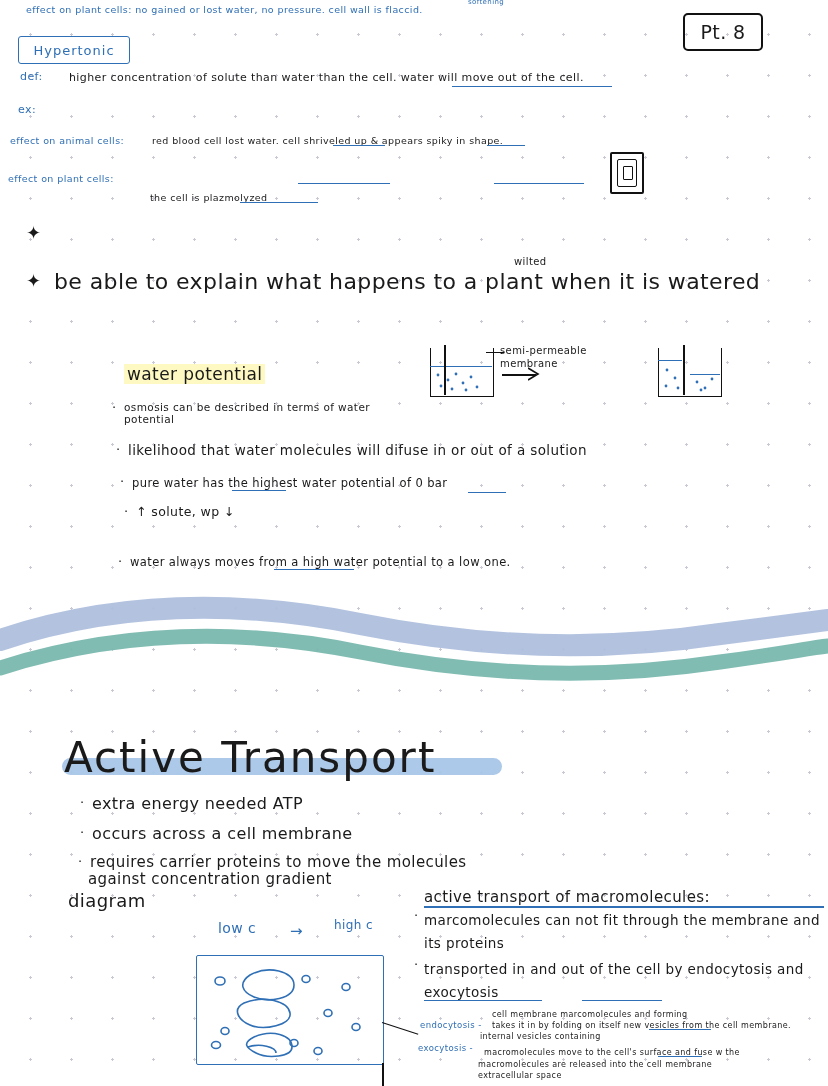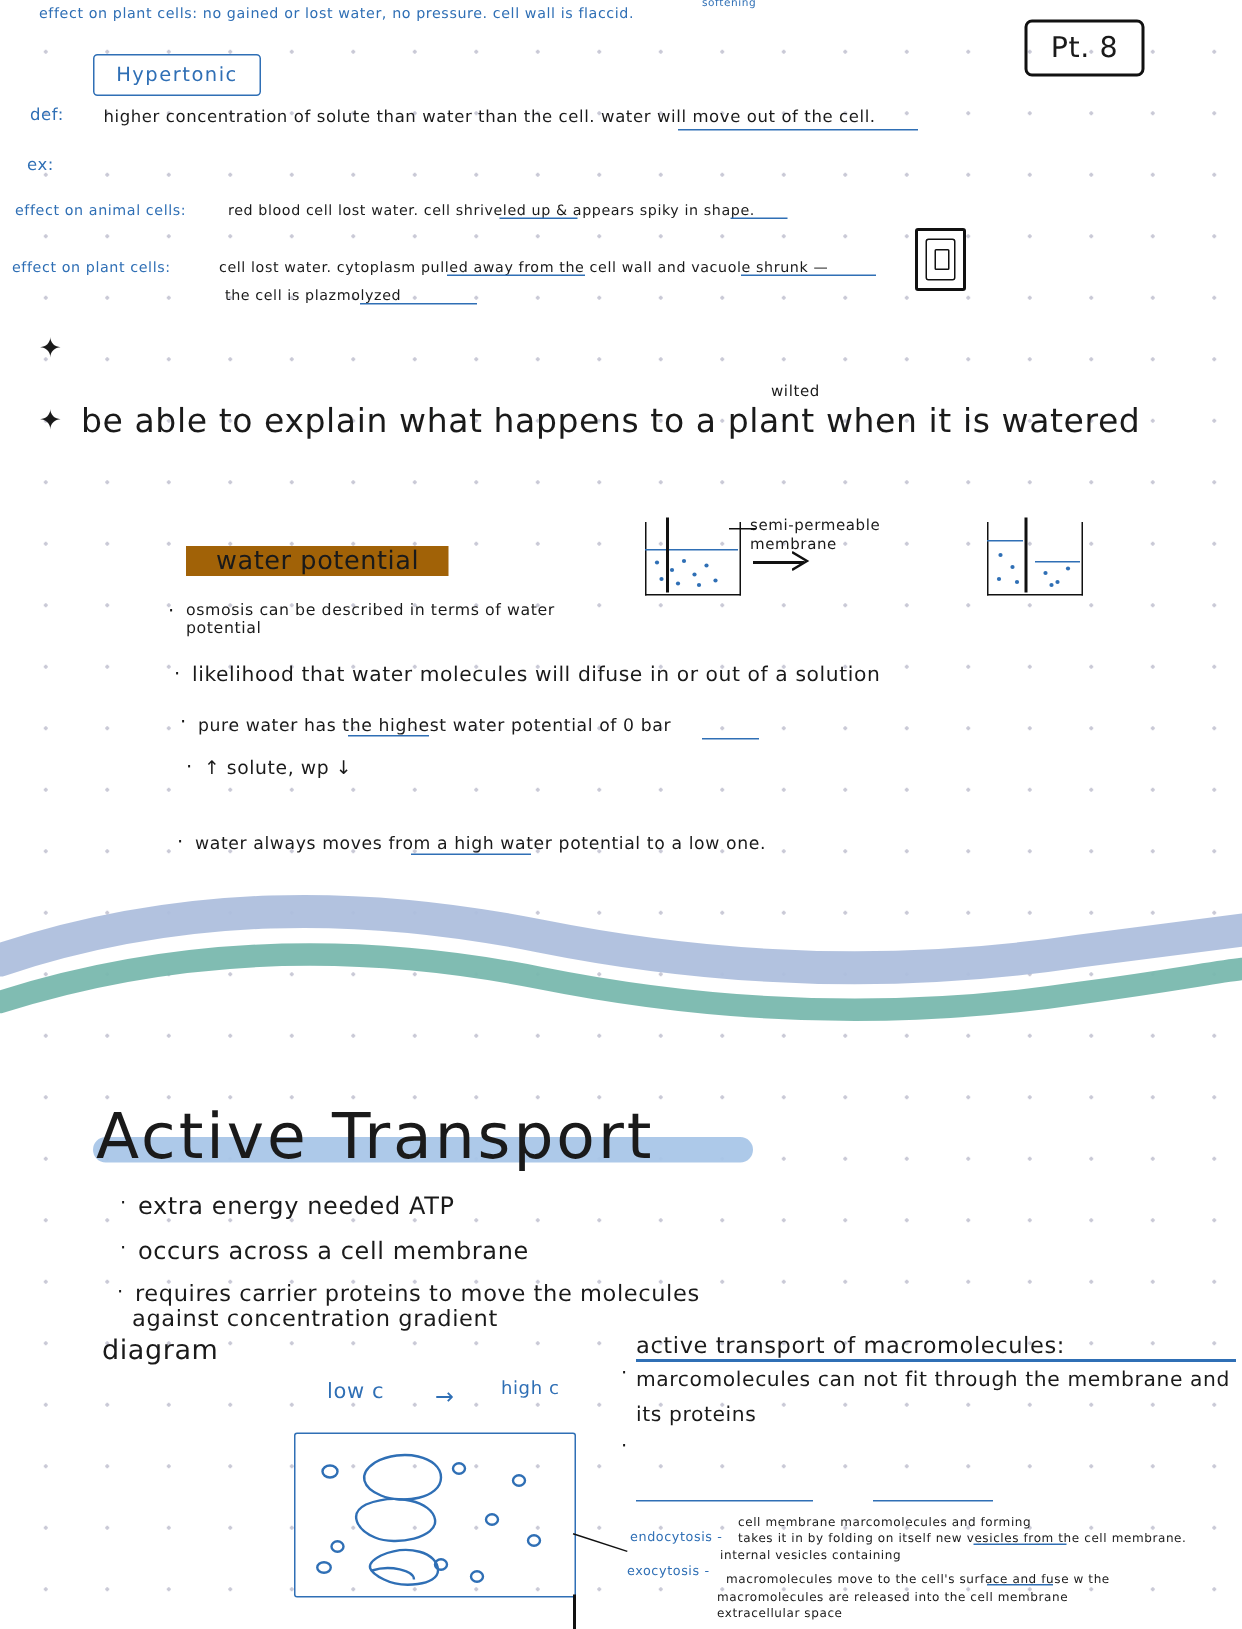--- a/index.html
+++ b/index.html
@@ -26,22 +26,22 @@
   .ink{color:#1a1a1a;}
 
   .tiny{font-size:9.5px;}
   .small{font-size:11px;}
   .med{font-size:13px;}
   .big{font-size:22px;}
   .huge{font-size:42px;}
 
   .abs{position:absolute;white-space:nowrap;}
   .hl-strong{
-    background:#a16207;
-    padding:0 20px;
+    background:#fef9c3;
+    padding:0 3px;
   }
 
   
   .at-hl{
     position:absolute;
     left:62px;top:758px;width:440px;height:17px;
     background:#a9c6e8;
     border-radius:9px;
     opacity:.95;
   }
@@ -73,21 +73,21 @@
   .ptbox{
     position:absolute;left:683px;top:13px;width:76px;height:34px;
     border:2.2px solid #111;border-radius:5px;
     display:flex;align-items:center;justify-content:center;
     font-size:19px;
   }
   .hyperbox{
     position:absolute;left:18px;top:36px;width:110px;height:26px;
     border:1.6px solid #2f6fb5;border-radius:3px;
     display:flex;align-items:center;justify-content:center;
-    font-size:13px;letter-spacing:1px;margin-left:44px;
+    font-size:13px;letter-spacing:1px;
   }
   .star{font-size:18px;}
   .dot{font-size:13px;}
 </style>
 </head>
 <body>
 
 <div class="paper"></div>
 
 <div class="layer">
@@ -123,23 +123,20 @@
     <span>effect on animal cells:</span>
   </div>
   <div class="abs hw ink tiny" style="left:152px;top:135px;">
     <span>red blood cell lost water. cell shriveled up &amp; appears spiky in shape.</span>
   </div>
   <div class="abs" style="left:333px;top:145px;width:52px;height:1.2px;background:#2f6fb5;"></div>
   <div class="abs" style="left:487px;top:145px;width:38px;height:1.2px;background:#2f6fb5;"></div>
 
   <div class="abs hw blue tiny" style="left:8px;top:173px;">
     <span>effect on plant cells:</span>
-  </div>
-  <div class="abs hw ink tiny" style="left:146px;top:173px;">
-    <span>cell lost water. cytoplasm pulled away from the cell wall and vacuole shrunk —</span>
   </div>
   <div class="abs" style="left:298px;top:183px;width:92px;height:1.2px;background:#2f6fb5;"></div>
   <div class="abs" style="left:494px;top:183px;width:90px;height:1.2px;background:#2f6fb5;"></div>
 
   <div class="abs hw ink tiny" style="left:150px;top:192px;">
     <span>the cell is plazmolyzed</span>
   </div>
   <div class="abs" style="left:240px;top:202px;width:78px;height:1.2px;background:#2f6fb5;"></div>
 
   <div class="plantcell"></div>
@@ -298,20 +295,23 @@
     <span>active transport of  macromolecules:</span>
   </div>
   <div class="abs" style="left:424px;top:906px;width:400px;height:1.6px;background:#2f6fb5;"></div>
 
   <div class="abs hw ink dot" style="left:414px;top:908px;">·</div>
   <div class="abs hw ink" style="left:424px;top:909px;font-size:13.5px;white-space:normal;width:404px;line-height:23px;">
     <span>marcomolecules can not fit through the membrane and its proteins</span>
   </div>
 
   <div class="abs hw ink dot" style="left:414px;top:957px;">·</div>
+  <div class="abs hw ink" style="left:424px;top:958px;font-size:13.5px;white-space:normal;width:400px;line-height:23px;">
+    <span>transported in and out of the cell by endocytosis and exocytosis</span>
+  </div>
   <div class="abs" style="left:424px;top:1000px;width:118px;height:1.4px;background:#2f6fb5;"></div>
   <div class="abs" style="left:582px;top:1000px;width:80px;height:1.4px;background:#2f6fb5;"></div>
 
   <div class="abs hw blue" style="left:420px;top:1020px;font-size:8.5px;">
     <span>endocytosis -</span>
   </div>
   <div class="abs hw ink" style="left:492px;top:1010px;font-size:8px;">
     <span>cell membrane marcomolecules and forming</span>
   </div>
   <div class="abs hw ink" style="left:492px;top:1021px;font-size:8px;">

